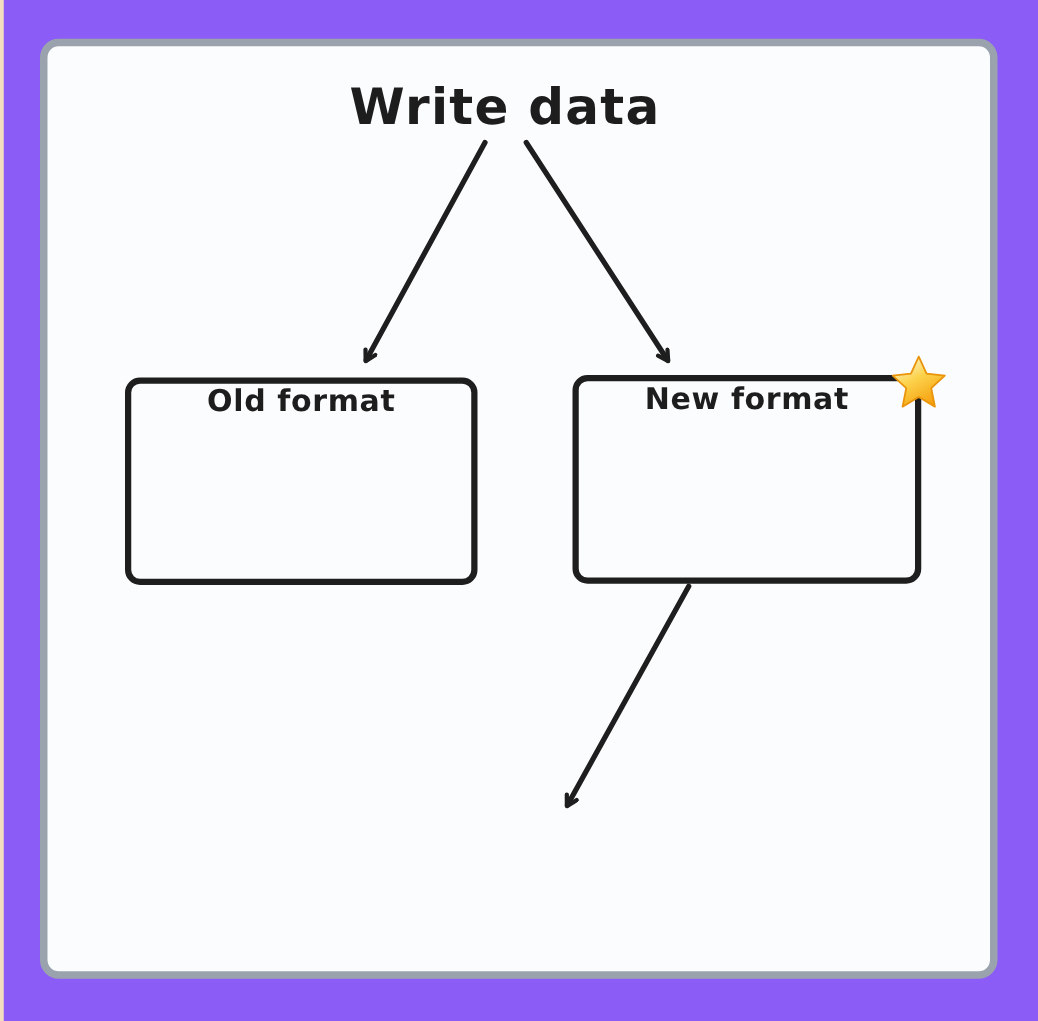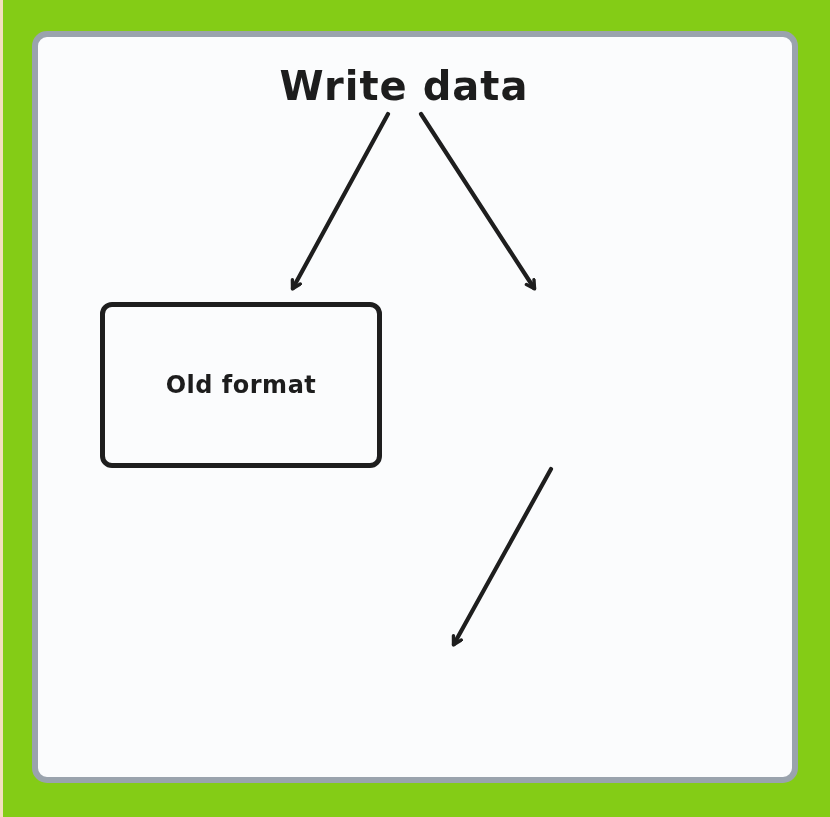--- a/index.html
+++ b/index.html
@@ -5,21 +5,21 @@
   html, body {
     margin: 0;
     padding: 0;
     background: #f8f9fb;
     font-family: "DejaVu Sans", "Liberation Sans", sans-serif;
   }
   .page {
     position: relative;
     width: 830px;
     height: 817px;
-    background: #84cc16;
+    background: #8b5cf6;
     overflow: hidden;
   }
   .left-strip {
     position: absolute;
     left: 0; top: 0;
     width: 3px; height: 817px;
     background: #f3dfbd;
   }
   .frame {
     position: absolute;
@@ -40,21 +40,21 @@
     line-height: 48px;
   }
   .label-top  { left: 404px; top: 62px; }
   .label-bottom { left: 410px; top: 664px; }
   .node {
     position: absolute;
     border: 5px solid #1e1e1e;
     border-radius: 12px;
     background: #fbfcfd;
     display: flex;
-    align-items: center;
+    align-items: flex-start;
     justify-content: center;
   }
   .node-old { left: 100px; top: 302px; width: 272px; height: 156px; }
   .node-new { left: 458px; top: 300px; width: 269px; height: 157px; }
   .node-label {
     color: #1d1d1d;
     font-size: 24px;
     font-weight: 700;
     letter-spacing: 0.5px;
     white-space: nowrap;
@@ -92,15 +92,28 @@
       <path d="M388,114 L293,288" marker-end="url(#arrowhead)"></path>
       <path d="M421,114 L534,288" marker-end="url(#arrowhead)"></path>
       <path d="M551,469 L454,644" marker-end="url(#arrowhead)"></path>
     </g>
   </svg>
 
   <div class="node node-old">
     <span class="node-label">Old format</span>
   </div>
 
+  <div class="node node-new">
+    <span class="node-label">New format</span>
+    <svg class="star-badge" viewBox="0 0 24 24" xmlns="http://www.w3.org/2000/svg">
+      <defs>
+        <linearGradient id="star-grad" x1="0.15" y1="0" x2="0.7" y2="1">
+          <stop offset="0" stop-color="#fefbe3"></stop>
+          <stop offset="0.45" stop-color="#fcd34d"></stop>
+          <stop offset="1" stop-color="#f59e0b"></stop>
+        </linearGradient>
+      </defs>
+      <path d="M12 1.6 L15 8.1 L22 8.9 L16.8 13.7 L18.2 20.8 L12 17.1 L5.8 20.8 L7.2 13.7 L2 8.9 L9 8.1 Z" fill="url(#star-grad)" stroke="#e9940a" stroke-width="0.7" stroke-linejoin="round"></path>
+    </svg>
+  </div>
 
 
 </div>
 
 </body></html>

